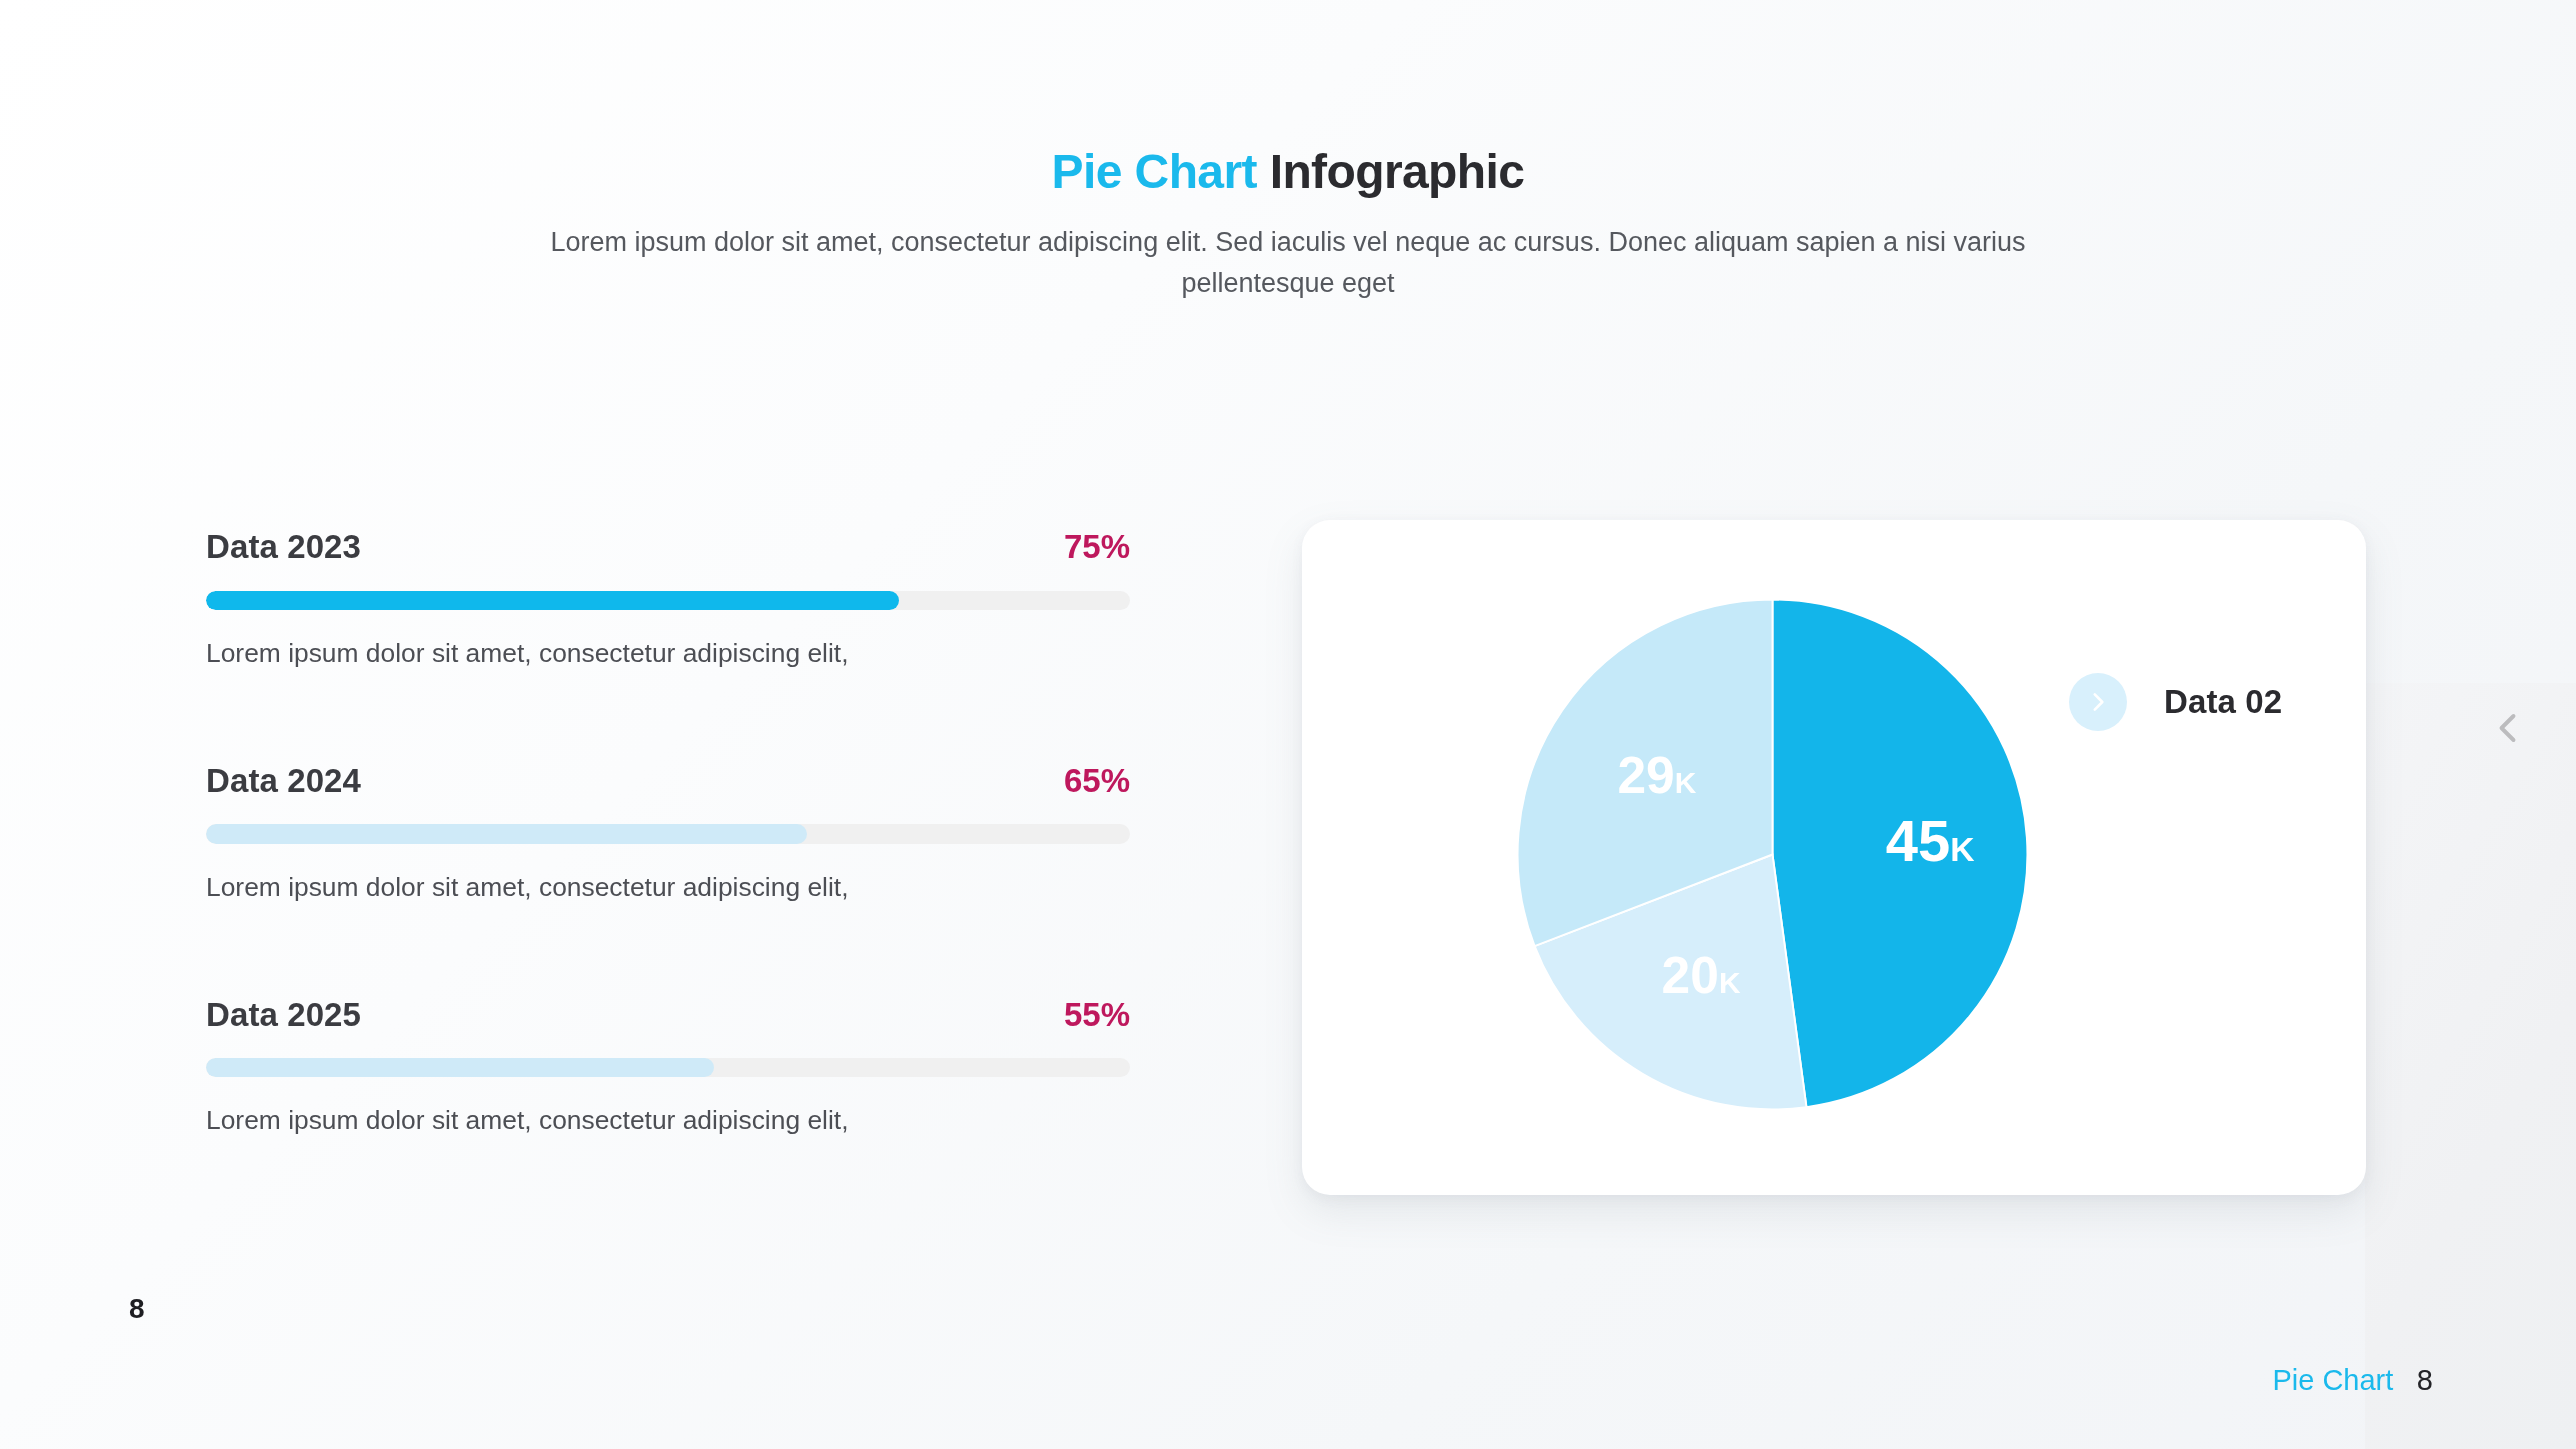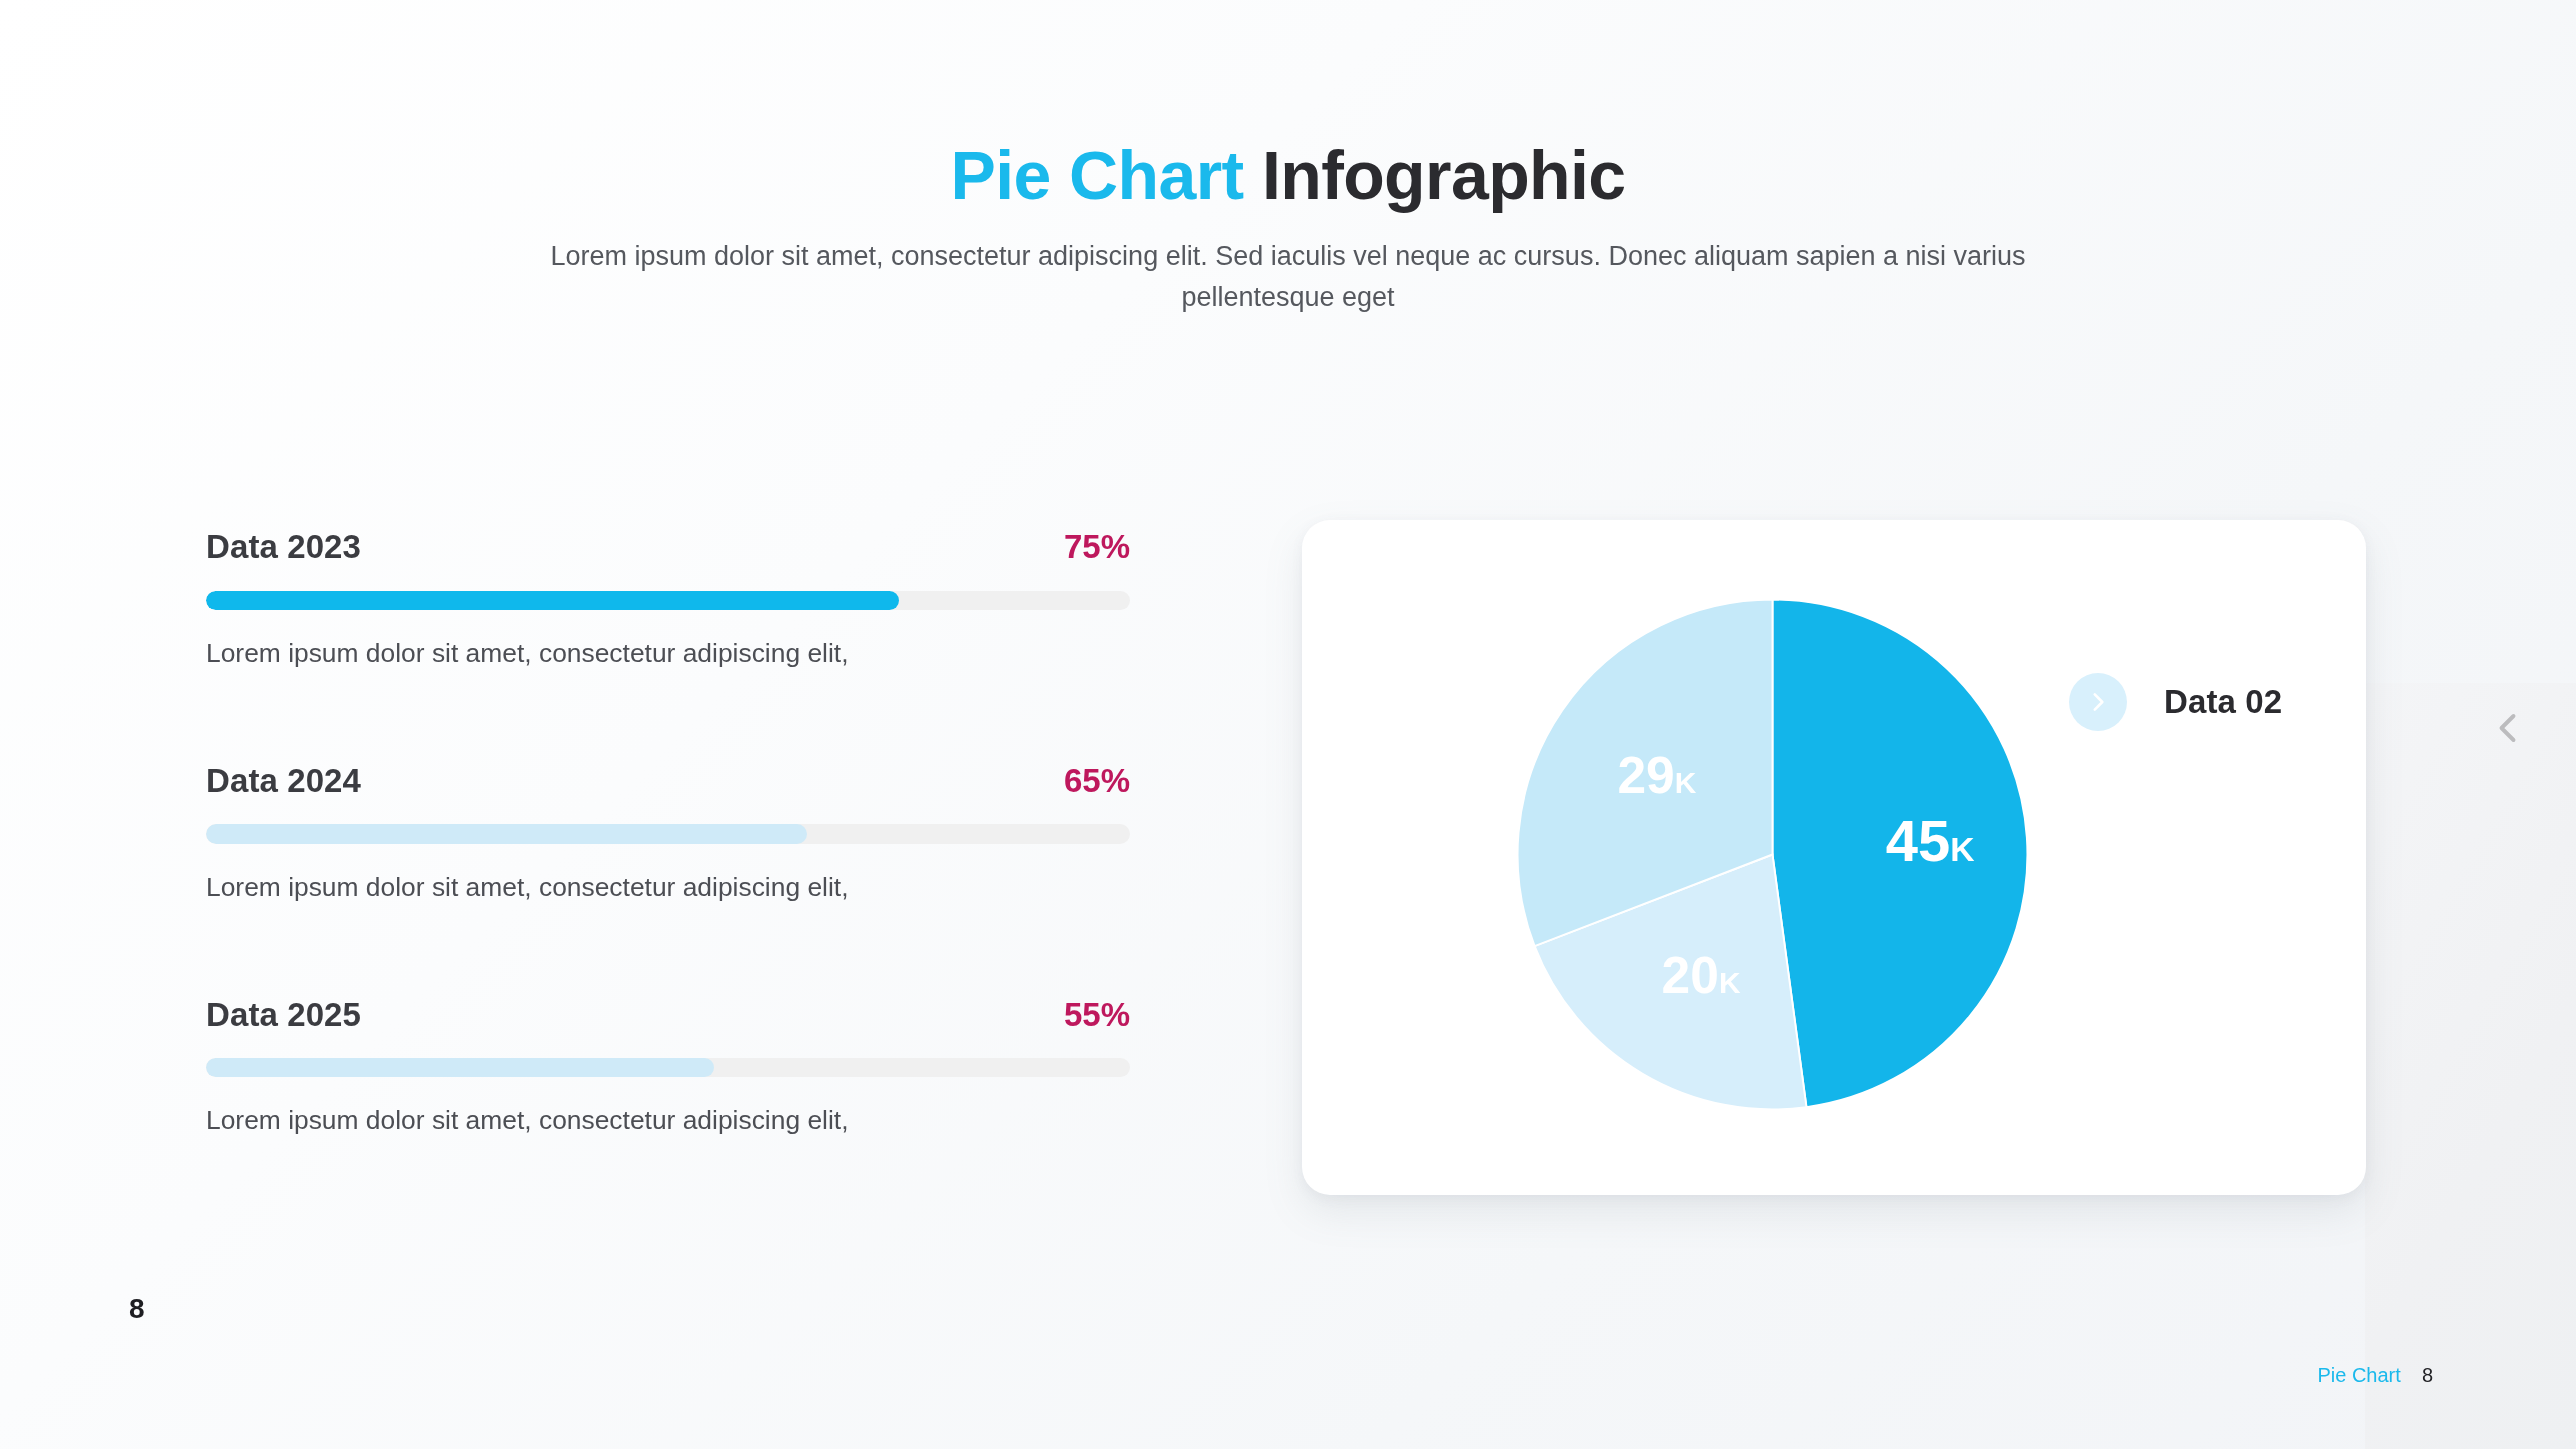--- a/index.html
+++ b/index.html
@@ -39,22 +39,22 @@
 
   
   .slide-header {
     position: absolute;
     left: 0;
     top: 129px;
     width: 2576px;
     text-align: center;
   }
   .slide-title {
-    margin: 8px;
-    font-size: 68px;
+    margin: 16px;
+    font-size: 48px;
     font-weight: 700;
     letter-spacing: -0.6px;
     color: #2b2b2f;
     line-height: 1.12;
   }
   .slide-title .accent { color: #1ab9ec; }
 
   .slide-subtitle {
     margin: 23px auto 0 auto;
     width: 1494px;
@@ -178,21 +178,21 @@
     left: 129px;
     top: 1293px;
     font-size: 28px;
     font-weight: 700;
     color: #1e1e22;
   }
   .footer-right {
     position: absolute;
     right: 143px;
     top: 1364px;
-    font-size: 20px;
+    font-size: 29px;
     font-weight: 400;
     white-space: nowrap;
   }
   .footer-right .footer-section { color: #1ab9ec; }
   .footer-right .footer-page { color: #232327; margin-left: 15.5px; font-weight: 400; }
 </style>
 </head>
 <body>
 
 <div class="next-slide-panel"></div>

